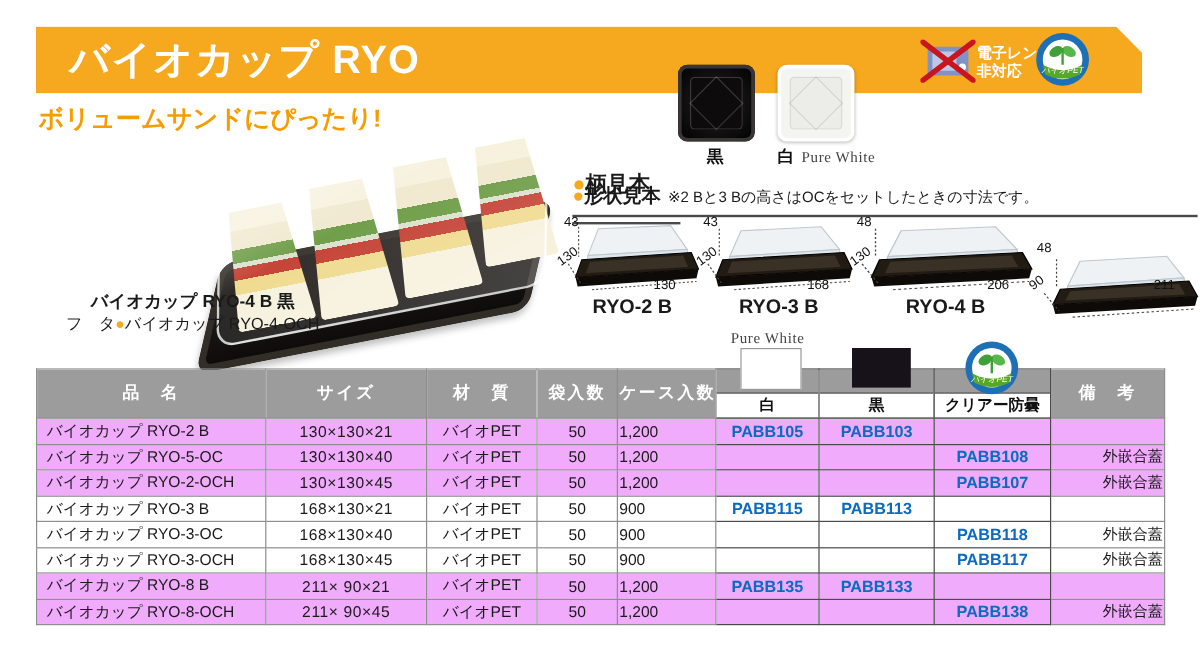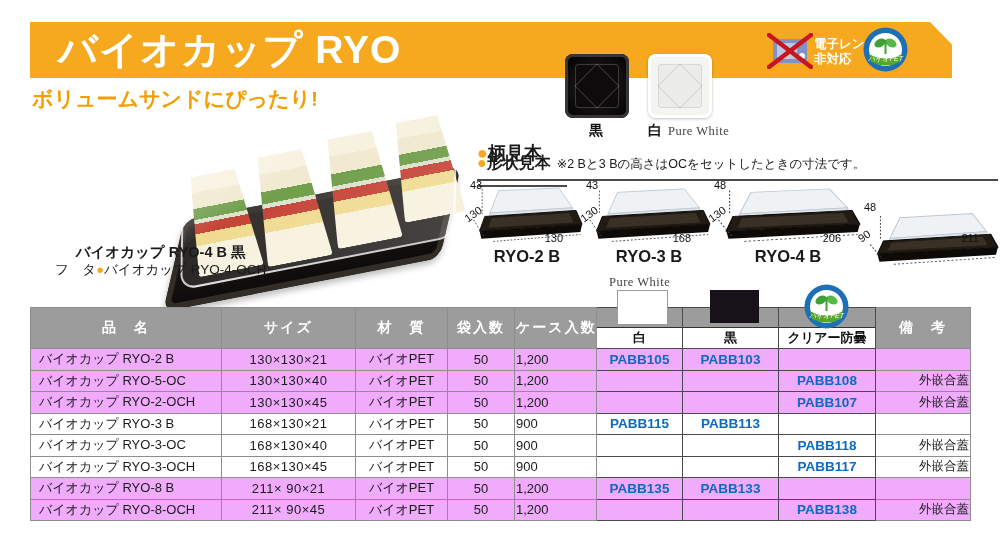--- a/index.html
+++ b/index.html
@@ -10,21 +10,21 @@
     color:#1a1a1a;
   }
   
   .banner{
     position:absolute;left:30px;top:22px;width:922px;height:56px;
     background:#F6A81F;
     clip-path:polygon(0 0, calc(100% - 22px) 0, 100% 40%, 100% 100%, 0 100%);
   }
   .banner h1{
     margin:0;position:absolute;left:28px;top:50%;transform:translateY(-50%);
-    font-size:39px;font-weight:bold;color:#ffffff;letter-spacing:1px;white-space:nowrap;
+    font-size:33px;font-weight:bold;color:#ffffff;letter-spacing:1px;white-space:nowrap;
   }
   .mw-icon{position:absolute;left:767px;top:33px;width:46px;height:36px;}
   .mw-text{
     position:absolute;left:814px;top:37px;color:#ffffff;font-weight:bold;
     font-size:12.5px;line-height:15px;white-space:nowrap;
   }
   .badge{position:absolute;width:45px;height:45px;}
   .badge-top{left:863px;top:27px;}
   .badge-col{left:804px;top:284px;z-index:6;}
   

